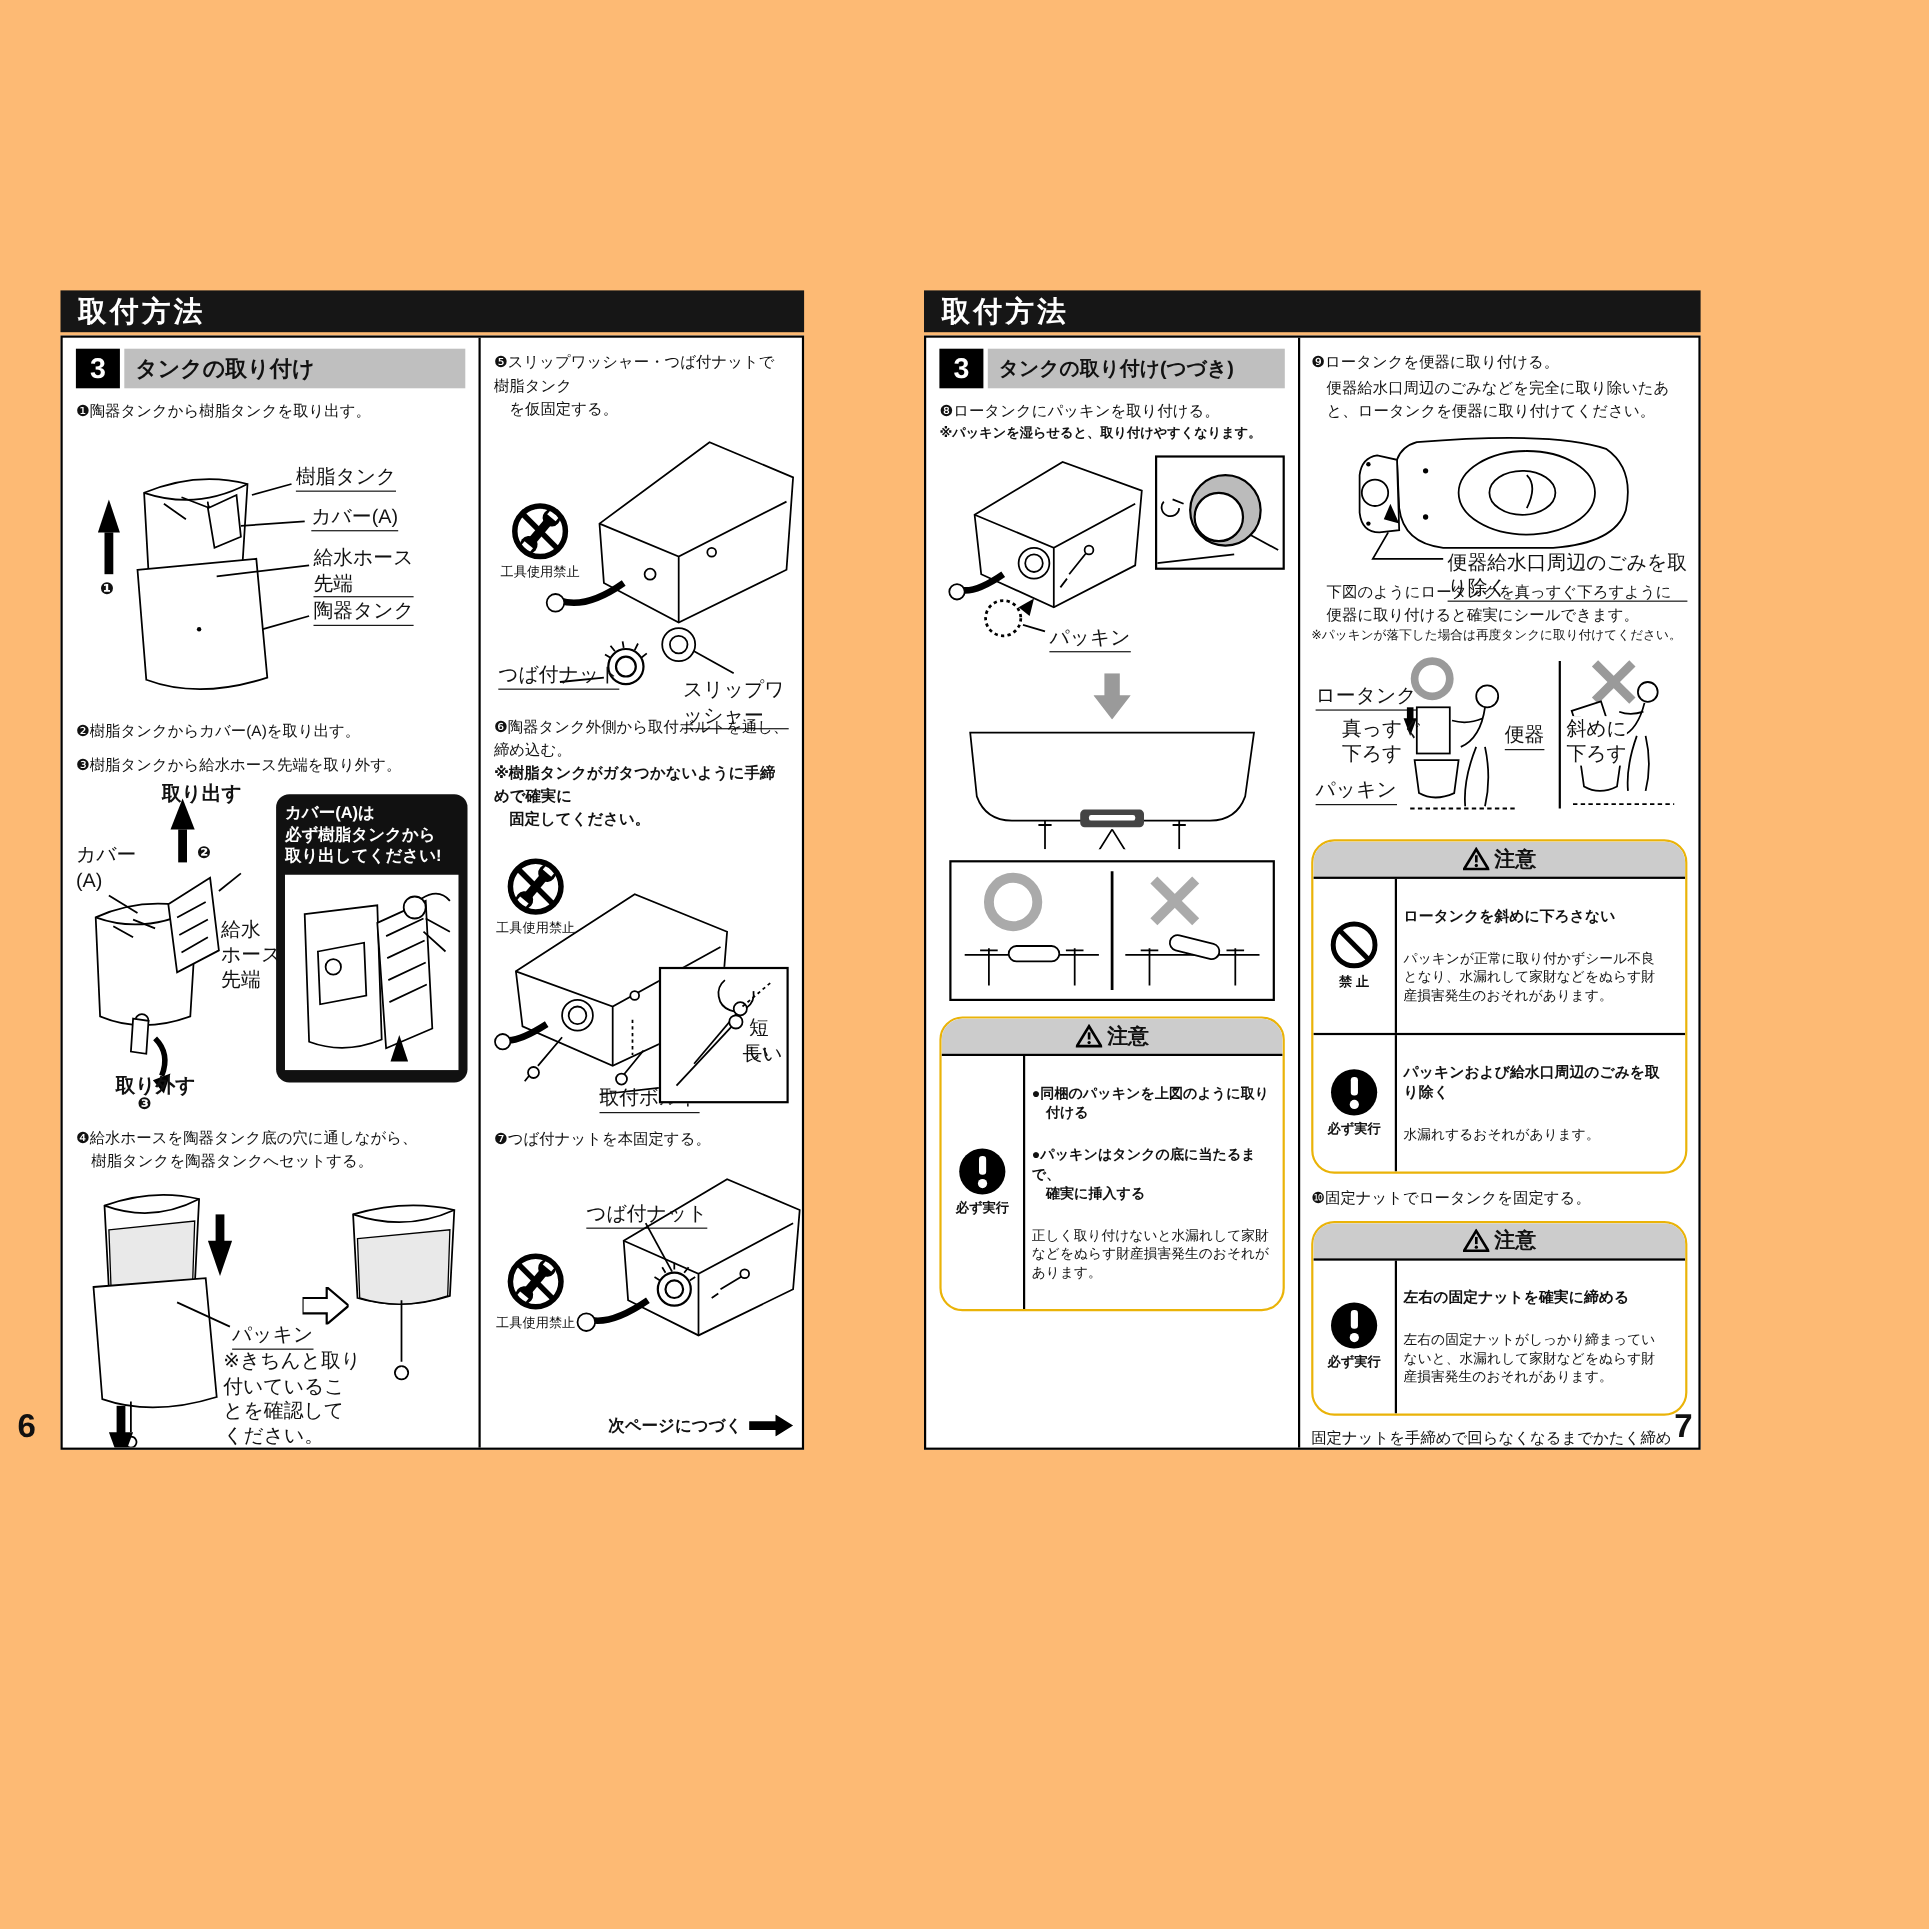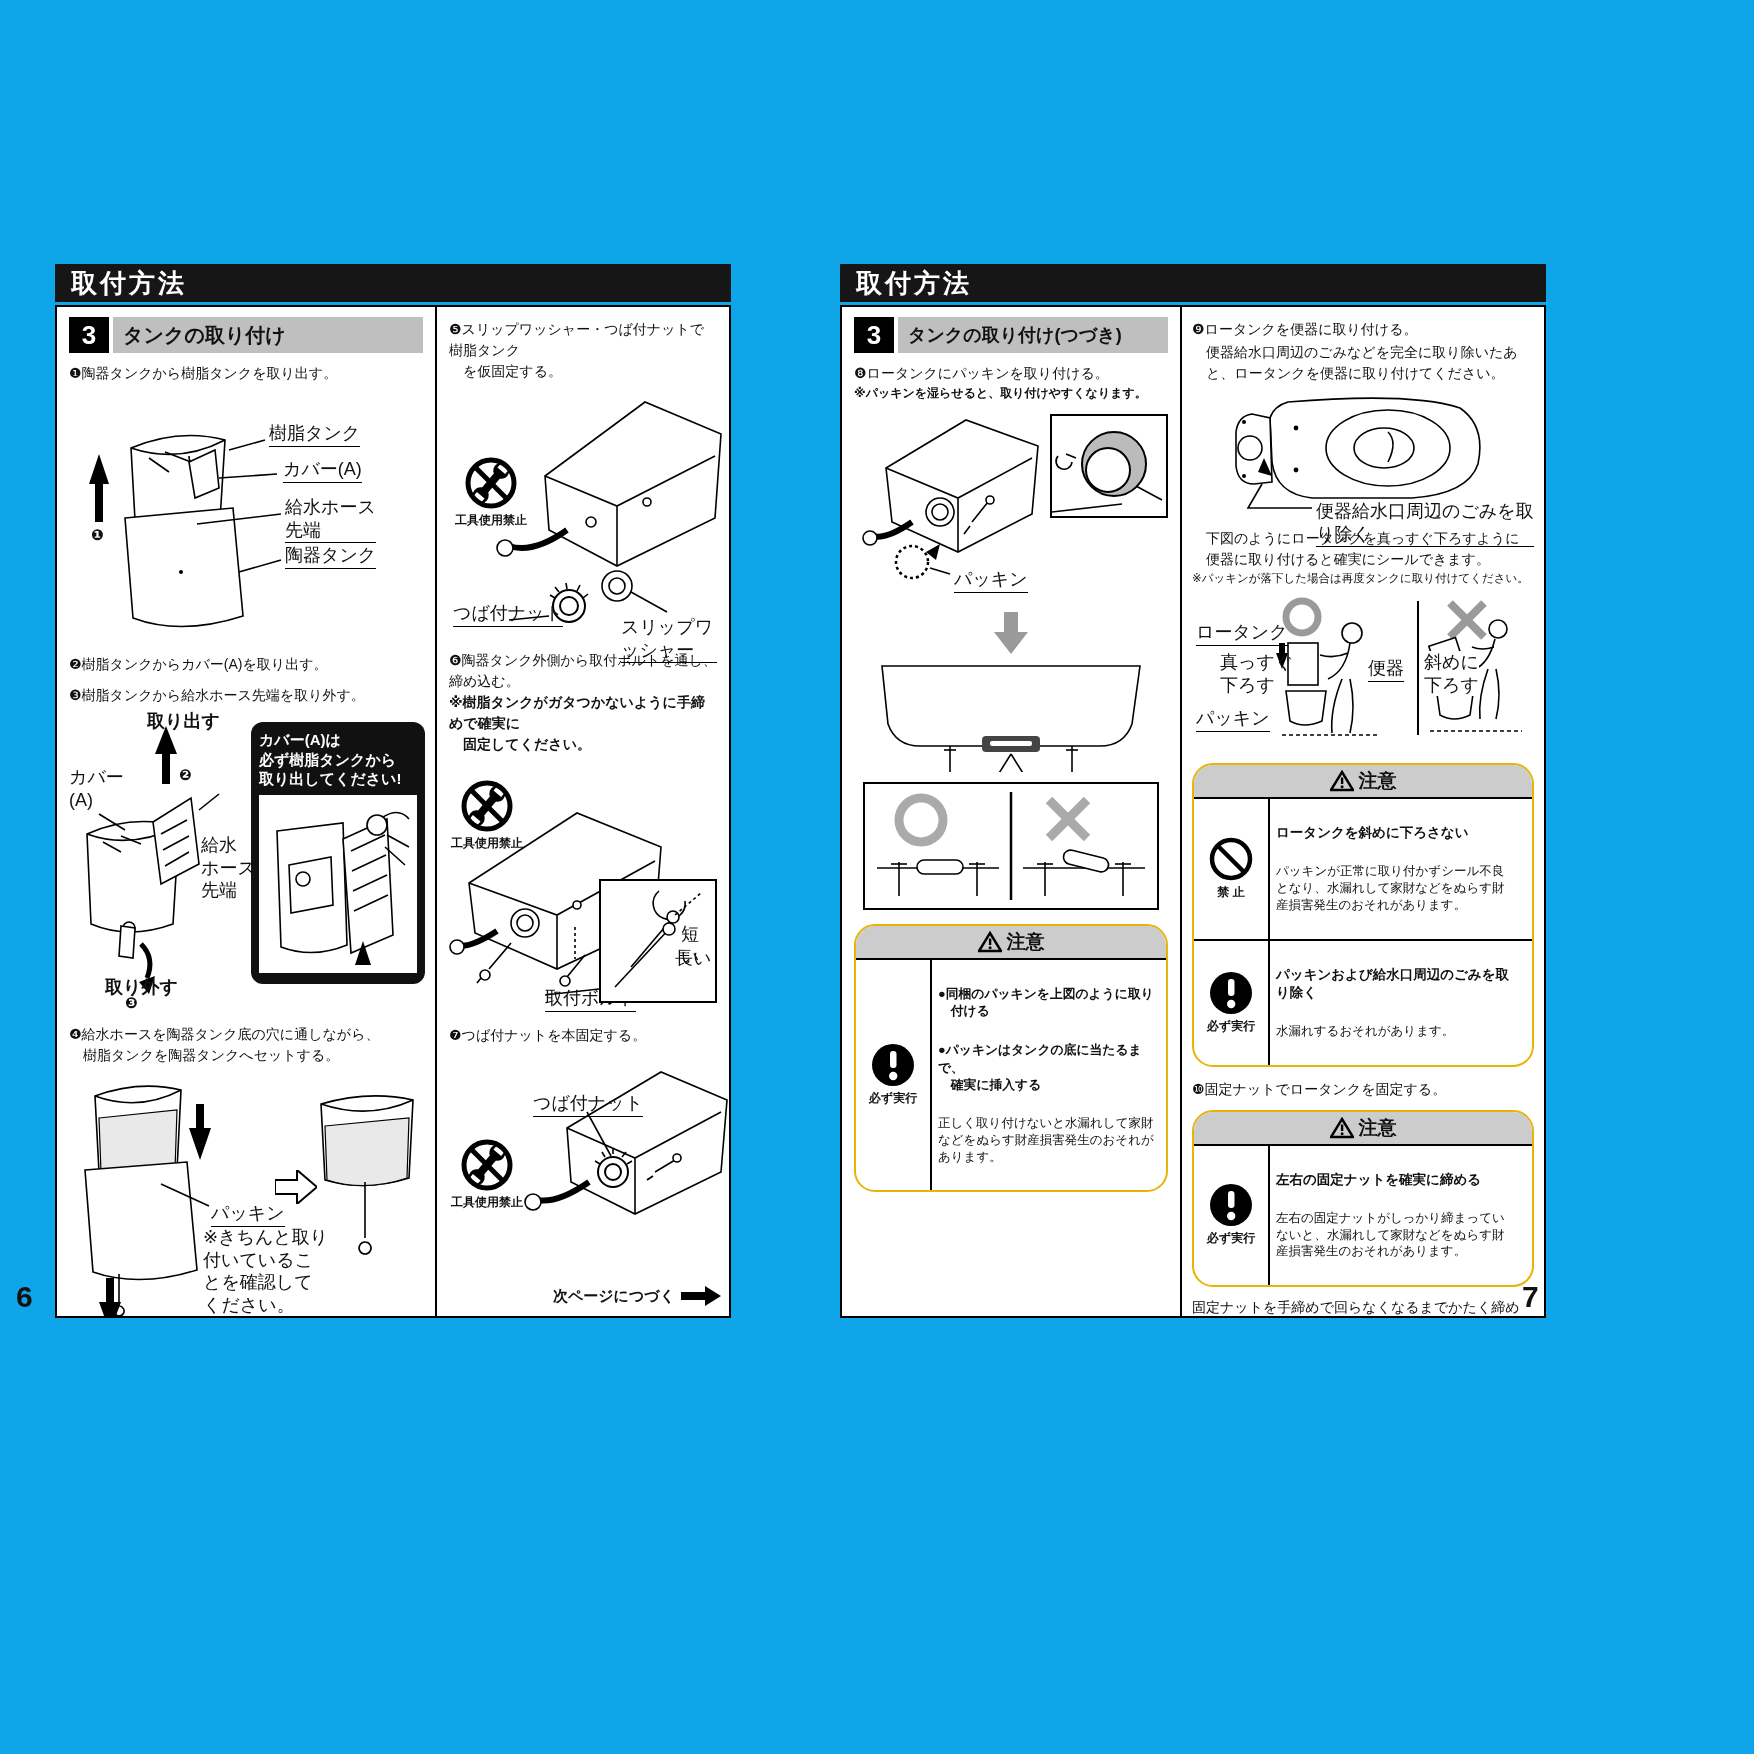--- a/index.html
+++ b/index.html
@@ -1,16 +1,16 @@
 <!DOCTYPE html>
 <html><head>
 <meta charset="utf-8">
 <style>
 html,body{margin:0;padding:0;background:#fff}
-.canvas{position:relative;width:1754px;height:1754px;background:#0ea5e9;overflow:hidden;
+.canvas{position:relative;width:1754px;height:1754px;background:#fdba74;overflow:hidden;
   font-family:"Liberation Sans","DejaVu Sans",sans-serif;color:#111}
 .hdrbar{position:absolute;background:#161616;color:#fff;font-weight:bold;font-size:26px;
   letter-spacing:3px;height:38px;line-height:38px;padding-left:16px;box-sizing:border-box}
 .pagebox{position:absolute;border:2.5px solid #000;box-sizing:border-box;background:#fff}
 .col{position:absolute;top:0;bottom:0;box-sizing:border-box;padding:10px 12px;overflow:hidden}
 .colL{border-right:2px solid #000}
 .sechead{display:flex;height:36px;margin-bottom:10px}
 .secnum{background:#000;color:#fff;font-weight:bold;font-size:26px;width:40px;
   display:flex;align-items:center;justify-content:center;flex:0 0 40px}
 .sectitle{background:#bfbfbf;flex:1;font-weight:bold;font-size:20px;display:flex;
@@ -18,21 +18,21 @@
 .step{font-size:14px;line-height:1.5;white-space:pre-line;margin-top:10px}
 .stepb{font-weight:bold}
 .small{font-size:12px}
 .diagram{position:relative;margin-top:8px}
 .lbl{position:absolute;font-size:18px;line-height:1.25;white-space:pre-line}
 .lblu{border-bottom:1.5px solid #000;padding-bottom:1px}
 .marker{position:absolute;font-size:15px;font-weight:bold}
 .blackbox{position:absolute;background:#111;border-radius:12px;color:#fff;padding:8px 8px;box-sizing:border-box}
 .blackbox .t{font-weight:bold;font-size:15px;line-height:1.3;white-space:pre-line}
 .ntool{position:absolute;display:flex;flex-direction:column;align-items:center;gap:2px;
-  font-size:12px;font-weight:bold;white-space:nowrap}
+  font-size:12px;font-weight:normal;white-space:nowrap}
 .cbox{border:2px solid #eab308;border-radius:21px;overflow:hidden;margin-top:10px;background:#fff}
 .cbox-h{background:#ccc;border-bottom:2px solid #000;display:flex;align-items:center;
   justify-content:center;gap:5px;font-weight:bold;font-size:19px;padding:3px 0}
 .crow{display:flex}
 .crow + .crow{border-top:2px solid #000}
 .cicon{flex:0 0 76px;border-right:2px solid #000;display:flex;flex-direction:column;
   align-items:center;justify-content:center;gap:3px;padding:8px 2px;box-sizing:border-box}
 .cicon .cap{font-size:12px;font-weight:bold;white-space:nowrap}
 .cbody{flex:1;padding:8px 6px;font-size:12.5px;line-height:1.35;white-space:pre-line}
 .ctitle{font-weight:bold;font-size:13.5px;white-space:pre-line;margin-bottom:4px}

